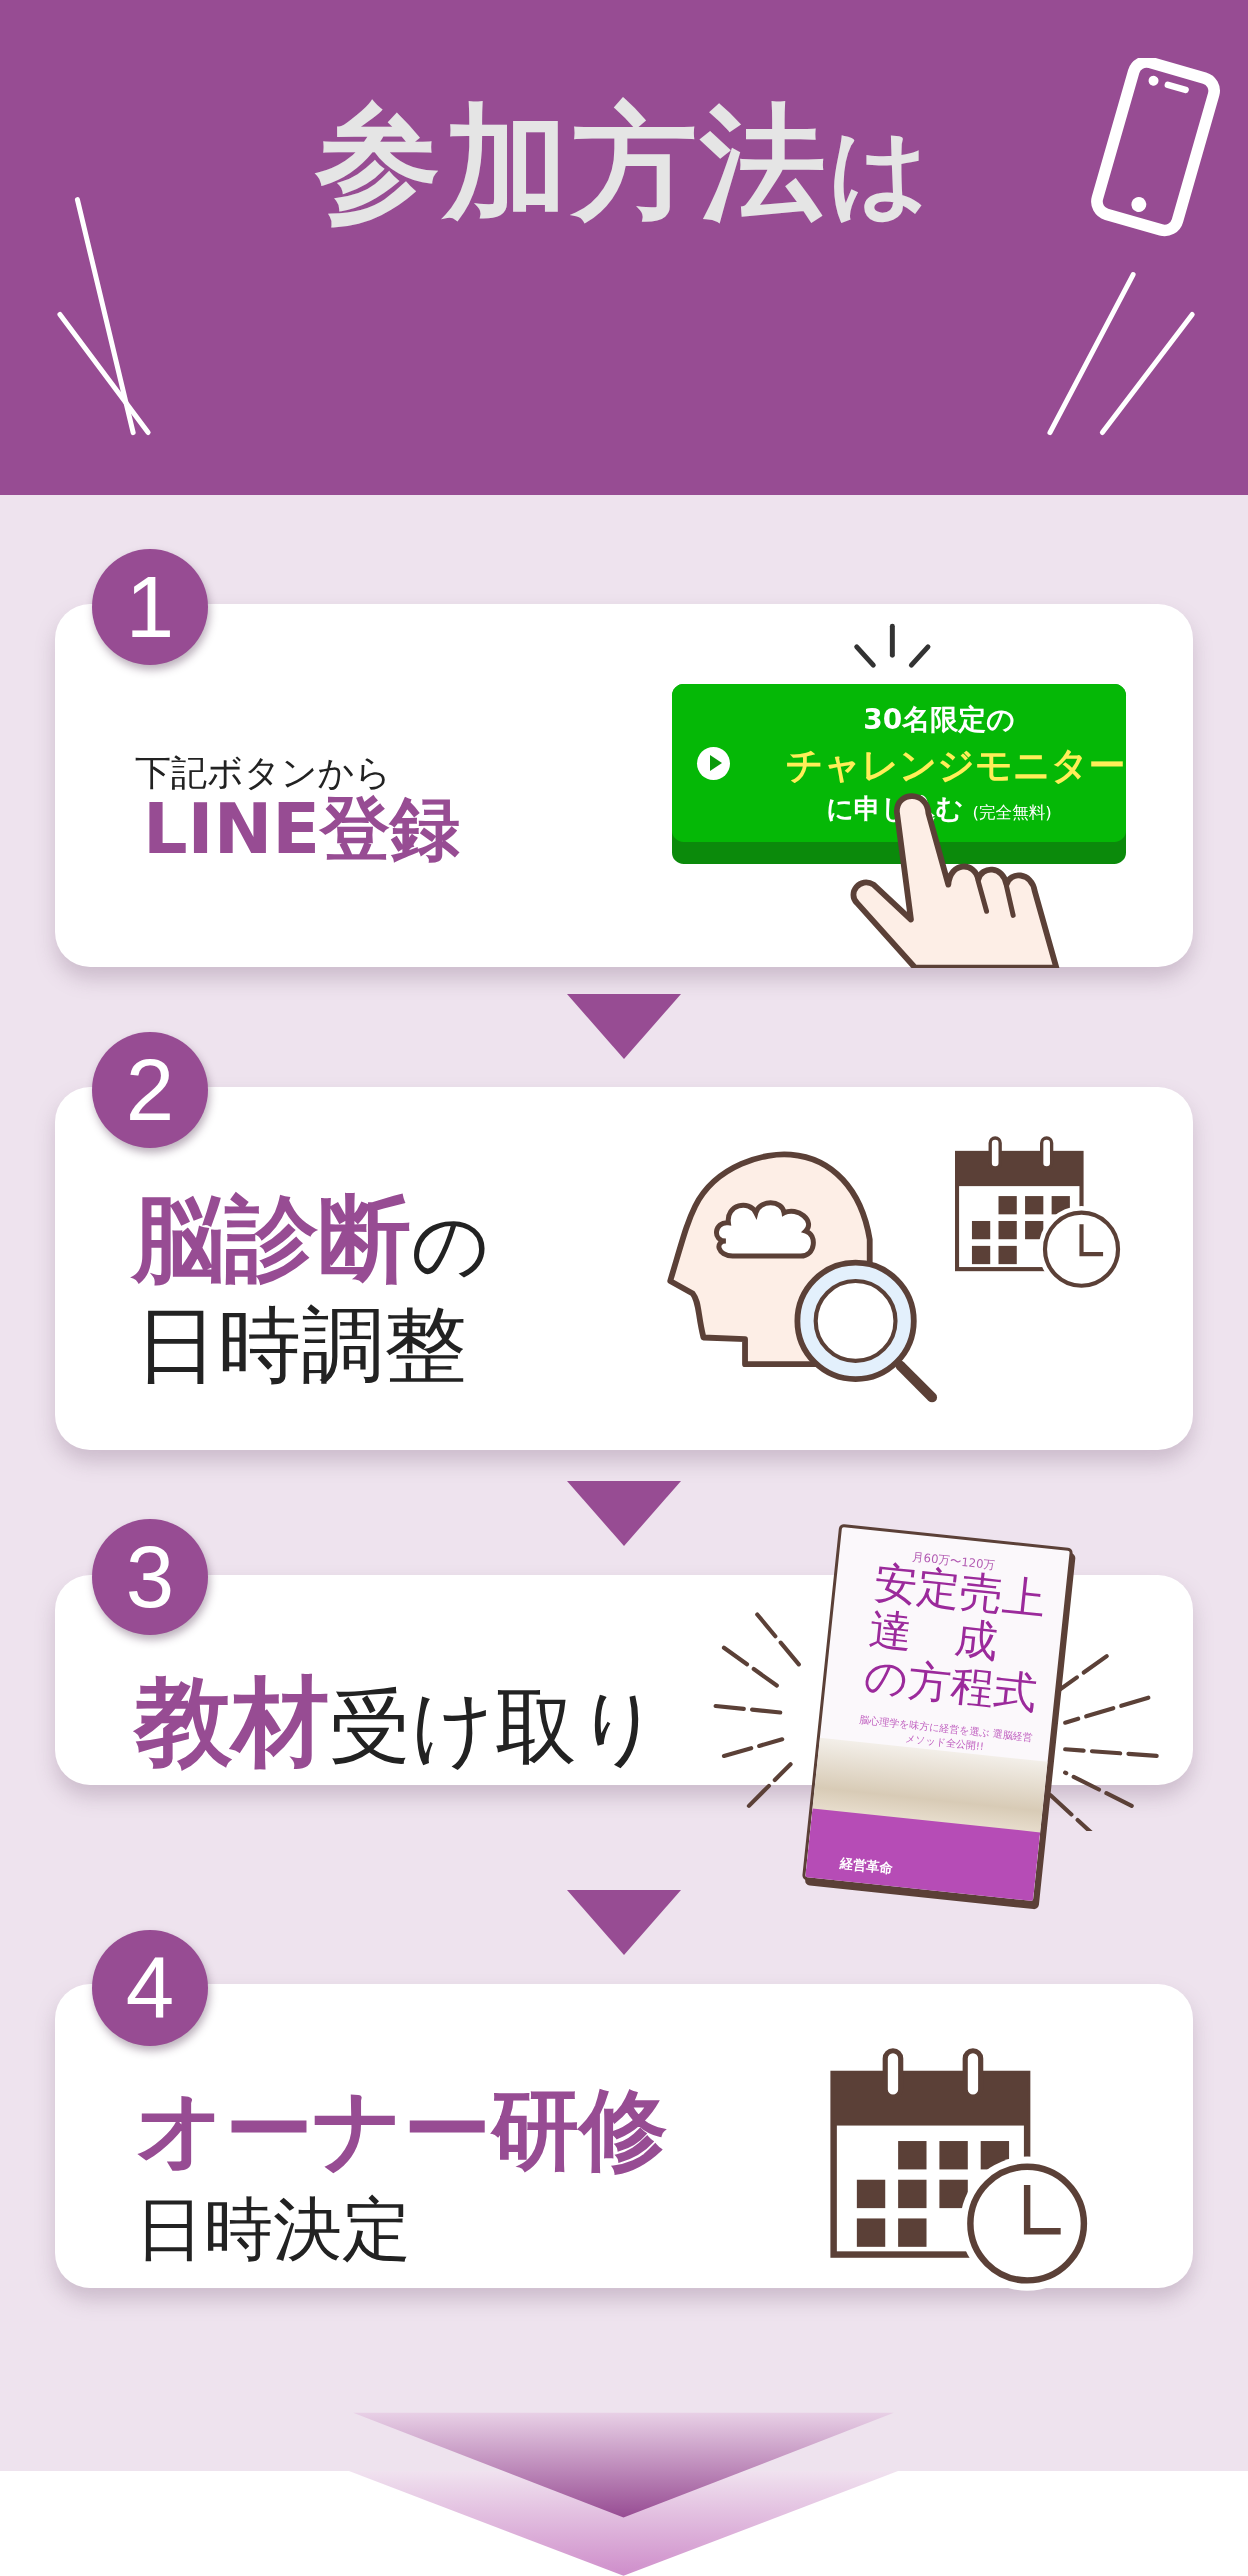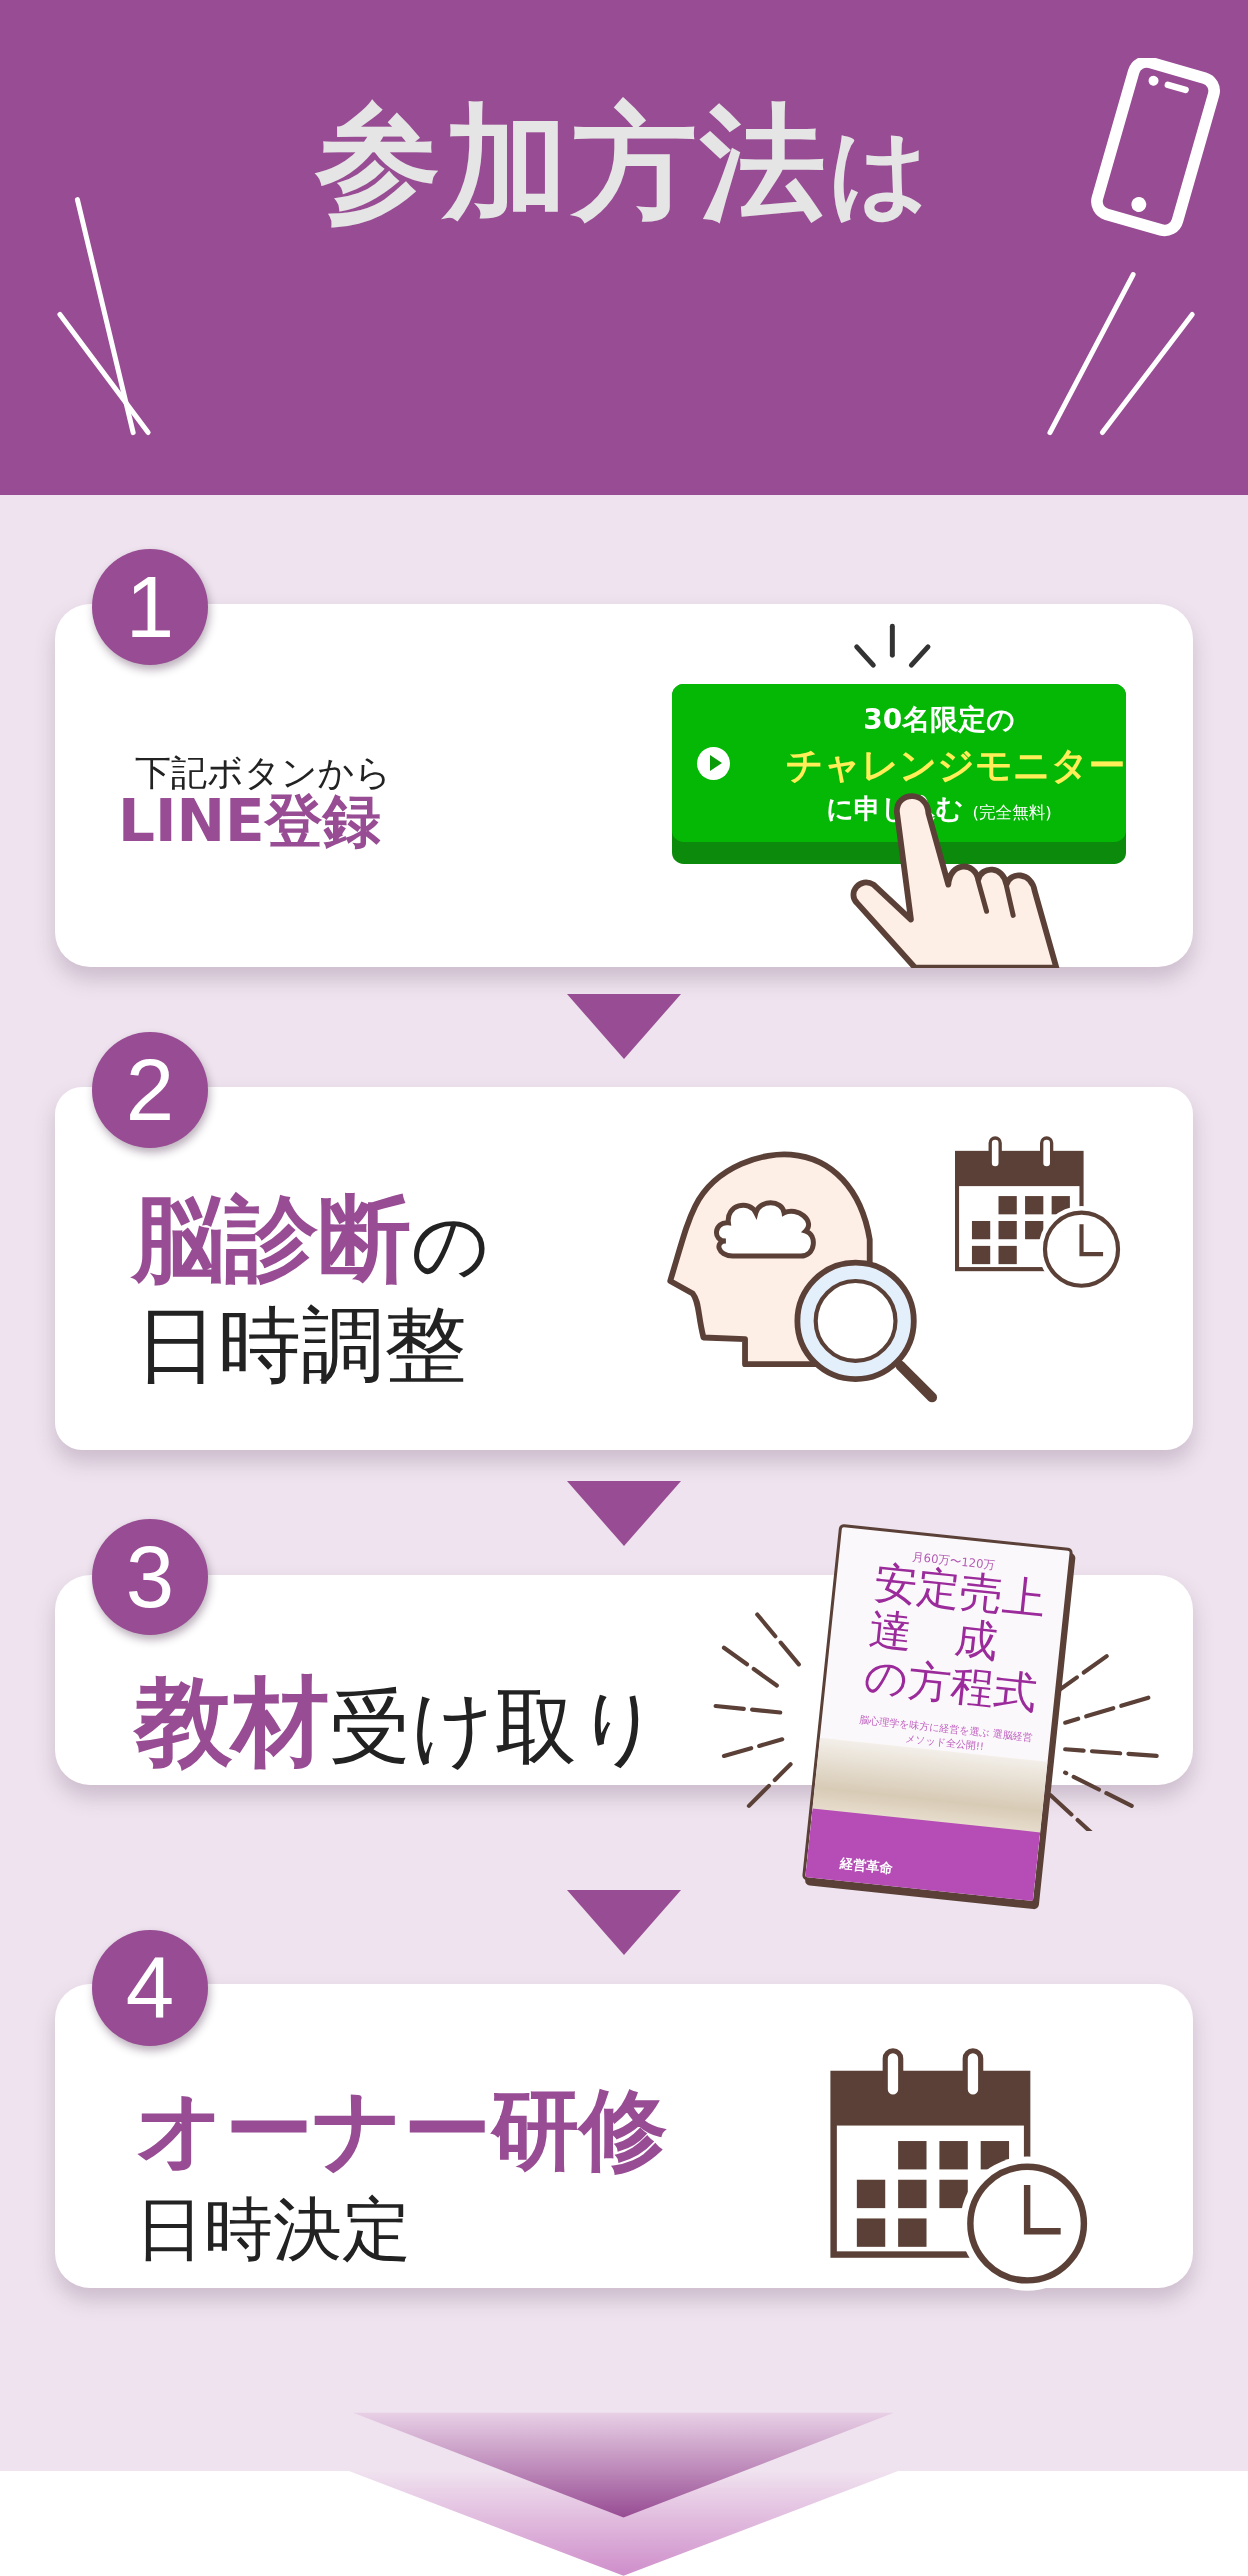--- a/index.html
+++ b/index.html
@@ -63,21 +63,21 @@
       <rect x="88" y="26" width="30" height="8" rx="4" fill="#fff"></rect>
     </g>
   </svg>
   <div class="hd-title hd-line1">
     <span>参加方法</span><span class="ha">は</span>
   </div>
 </div>
 
 <div class="card" style="top:604px;height:363px;">
   <div class="txt black" style="left:80px;top:111px;font-size:36px;margin-top:34px;">下記ボタンから</div>
-  <div class="txt purple" style="left:63px;top:179px;font-size:58px;">LINE登録</div>
+  <div class="txt purple" style="left:88px;top:179px;font-size:70px;">LINE登録</div>
 </div>
 <div class="badge" style="left:92px;top:549px;">1</div>
 
 <svg style="position:absolute;left:840px;top:622px;" width="108" height="58" viewBox="0 0 130 70">
   <g stroke="#333" stroke-width="6" stroke-linecap="round">
     <line x1="63" y1="5" x2="63" y2="40"></line>
     <line x1="20" y1="30" x2="40" y2="52"></line>
     <line x1="106" y1="30" x2="86" y2="52"></line>
   </g>
 </svg>
@@ -94,21 +94,21 @@
 <svg style="position:absolute;left:832px;top:778px;" width="241" height="190" viewBox="0 0 290 228">
   <path d="M78 40 C78 15,115 15,116 42 L140 128 C142 100,172 100,176 122 C180 105,206 105,210 128 C214 112,240 112,244 136 L270 228 L100 228 L30 150 C18 138,34 118,50 128 L95 170 Z" fill="#FDEEE6" stroke="#5b4037" stroke-width="7" stroke-linejoin="round"></path>
   <g stroke="#5b4037" stroke-width="6" stroke-linecap="round">
     <line x1="176" y1="124" x2="186" y2="160"></line>
     <line x1="210" y1="130" x2="218" y2="165"></line>
   </g>
 </svg>
 
 <div class="arrow" style="top:994px;"></div>
 
-<div class="card" style="top:1087px;height:363px;border-radius:27px;">
+<div class="card" style="top:1087px;height:363px;">
   <div class="txt" style="left:77px;top:90px;font-size:93px;">
     <span class="purple">脳診断</span><span class="black" style="font-size:77px;">の</span>
   </div>
   <div class="txt black" style="left:80px;top:204px;font-size:83px;">日時調整</div>
 </div>
 <div class="badge" style="left:92px;top:1032px;">2</div>
 
 <svg style="position:absolute;left:666px;top:1148px;" width="316" height="266" viewBox="0 0 380 320">
   <path d="M95 260 L95 230 L45 228 C38 200,40 185,32 175 L5 160 C20 110,25 90,35 70 C60 20,120 5,150 8 C200 12,235 50,245 110 L245 260 Z" fill="#FDEEE6" stroke="#5b4037" stroke-width="7" stroke-linejoin="round"></path>
   <path d="M72 112 C55 112,58 88,75 90 C72 68,100 62,108 78 C112 62,140 62,142 78 C158 70,180 88,168 100 C182 104,180 130,162 130 L80 130 C62 130,58 112,72 112 Z" fill="#fff" stroke="#5b4037" stroke-width="6"></path>

